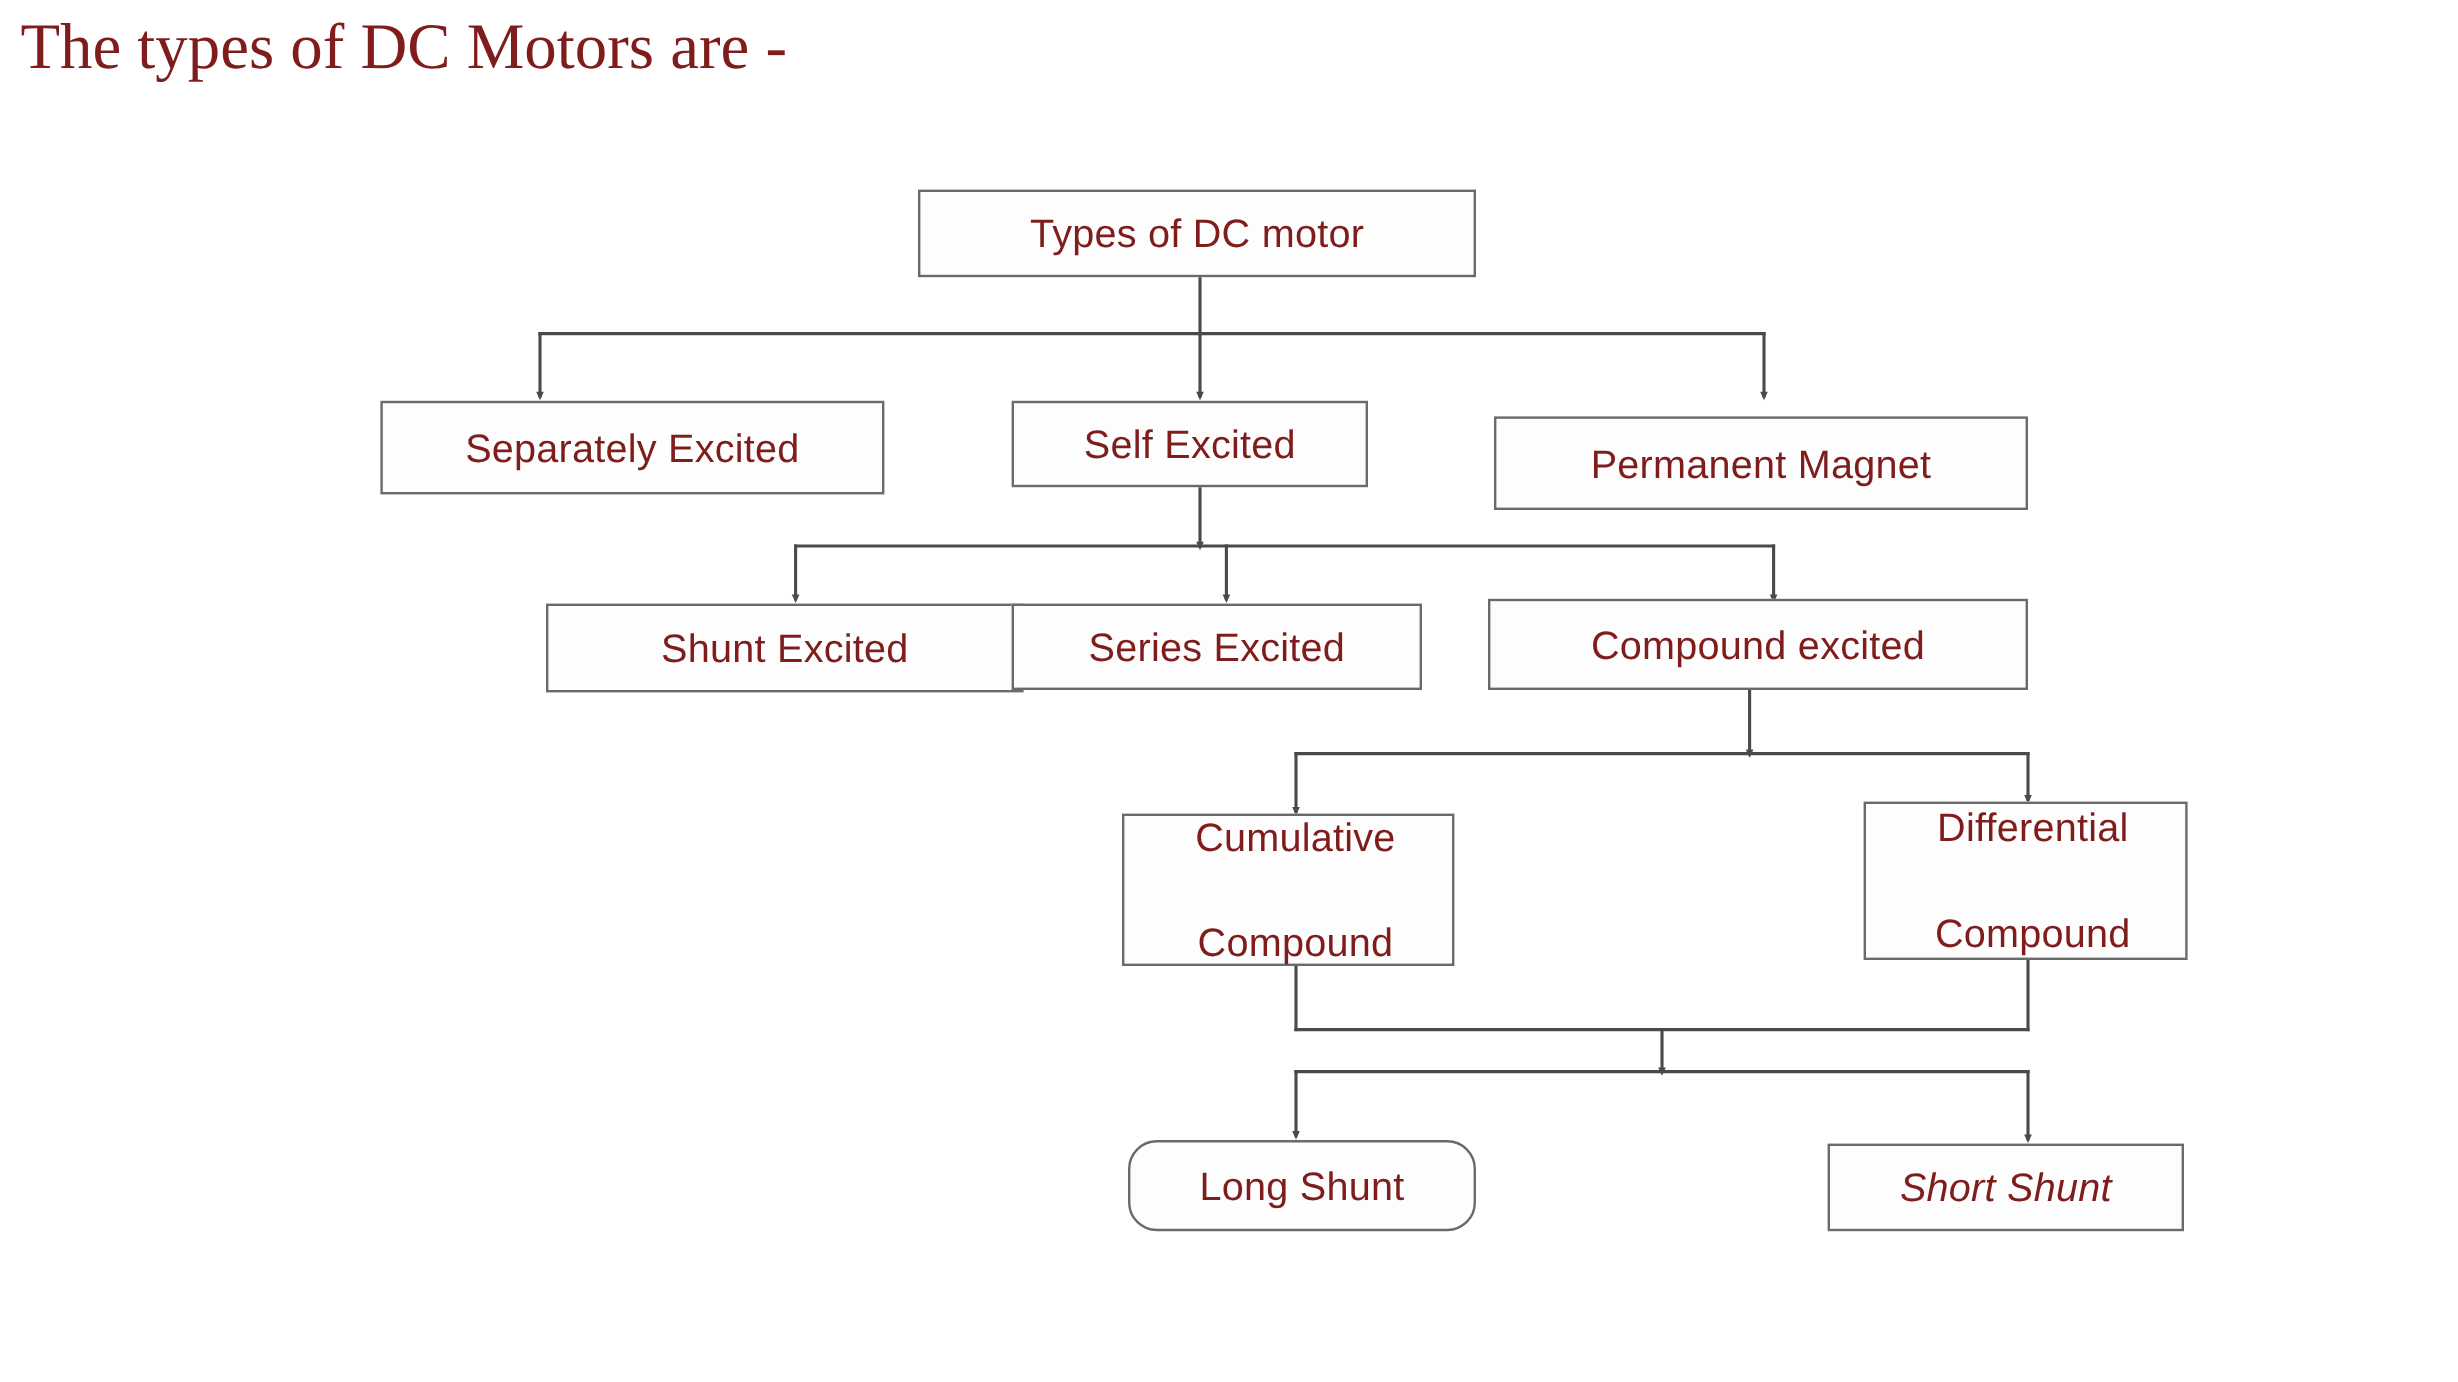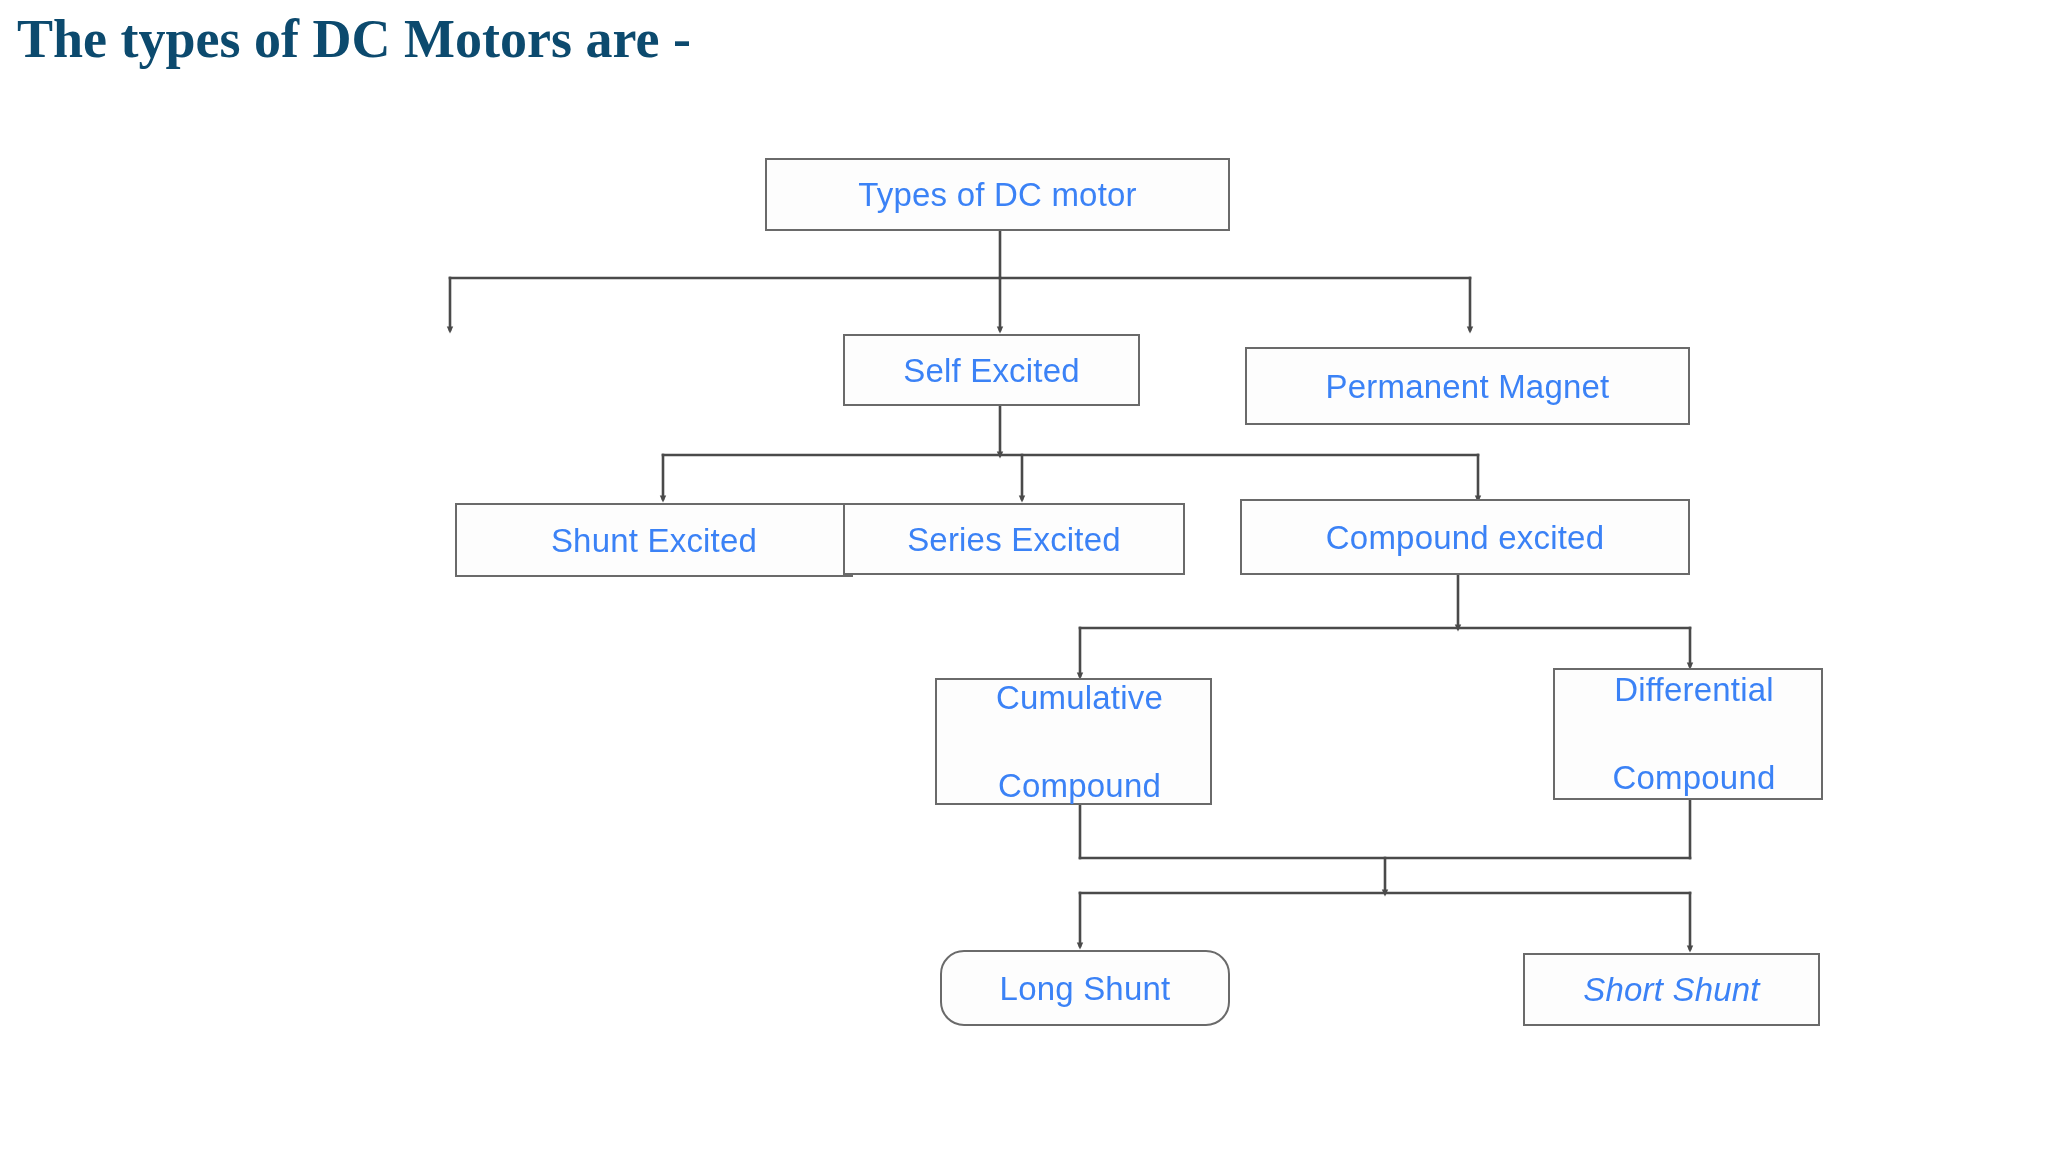--- a/index.html
+++ b/index.html
@@ -14,24 +14,24 @@
     overflow: hidden;
     font-family: "Liberation Sans", sans-serif;
   }
 
   
   #slide-title {
     position: absolute;
     left: 17px;
     top: 8px;
     font-family: "Liberation Serif", serif;
-    font-weight: bold;
+    font-weight: normal;
     font-size: 54px;
     line-height: 62px;
-    color: #0c4a6e;
+    color: #7f1d1d;
     white-space: nowrap;
     letter-spacing: 0px;
   }
 
   
   #diagram {
     position: absolute;
     left: 0;
     top: 0;
     width: 2048px;
@@ -48,21 +48,21 @@
   
   .node {
     position: absolute;
     box-sizing: border-box;
     border: 2px solid #6a6a6a;
     background: #fdfdfd;
     display: flex;
     align-items: center;
     justify-content: center;
     text-align: center;
-    color: #3b82f6;
+    color: #7f1d1d;
     font-family: "Liberation Sans", sans-serif;
     font-size: 33px;
     line-height: 39px;
     font-weight: 400;
     letter-spacing: 0.2px;
   }
   .node.two-line {
     line-height: 44px;
   }
   .node span {
@@ -126,20 +126,23 @@
       <path d="M1080,893 L1690,893"></path>
       <path d="M1080,893 L1080,946" marker-end="url(#arrow)"></path>
       <path d="M1690,893 L1690,949" marker-end="url(#arrow)"></path>
     </g>
   </svg>
 
   <div class="node" style="left:765px; top:158px; width:465px; height:73px;">
     <span>Types of DC motor</span>
   </div>
 
+  <div class="node" style="left:317px; top:334px; width:420px; height:78px;">
+    <span>Separately Excited</span>
+  </div>
   <div class="node" style="left:843px; top:334px; width:297px; height:72px;">
     <span>Self Excited</span>
   </div>
   <div class="node" style="left:1245px; top:347px; width:445px; height:78px;">
     <span>Permanent Magnet</span>
   </div>
 
   <div class="node" style="left:455px; top:503px; width:398px; height:74px;">
     <span>Shunt Excited</span>
   </div>

